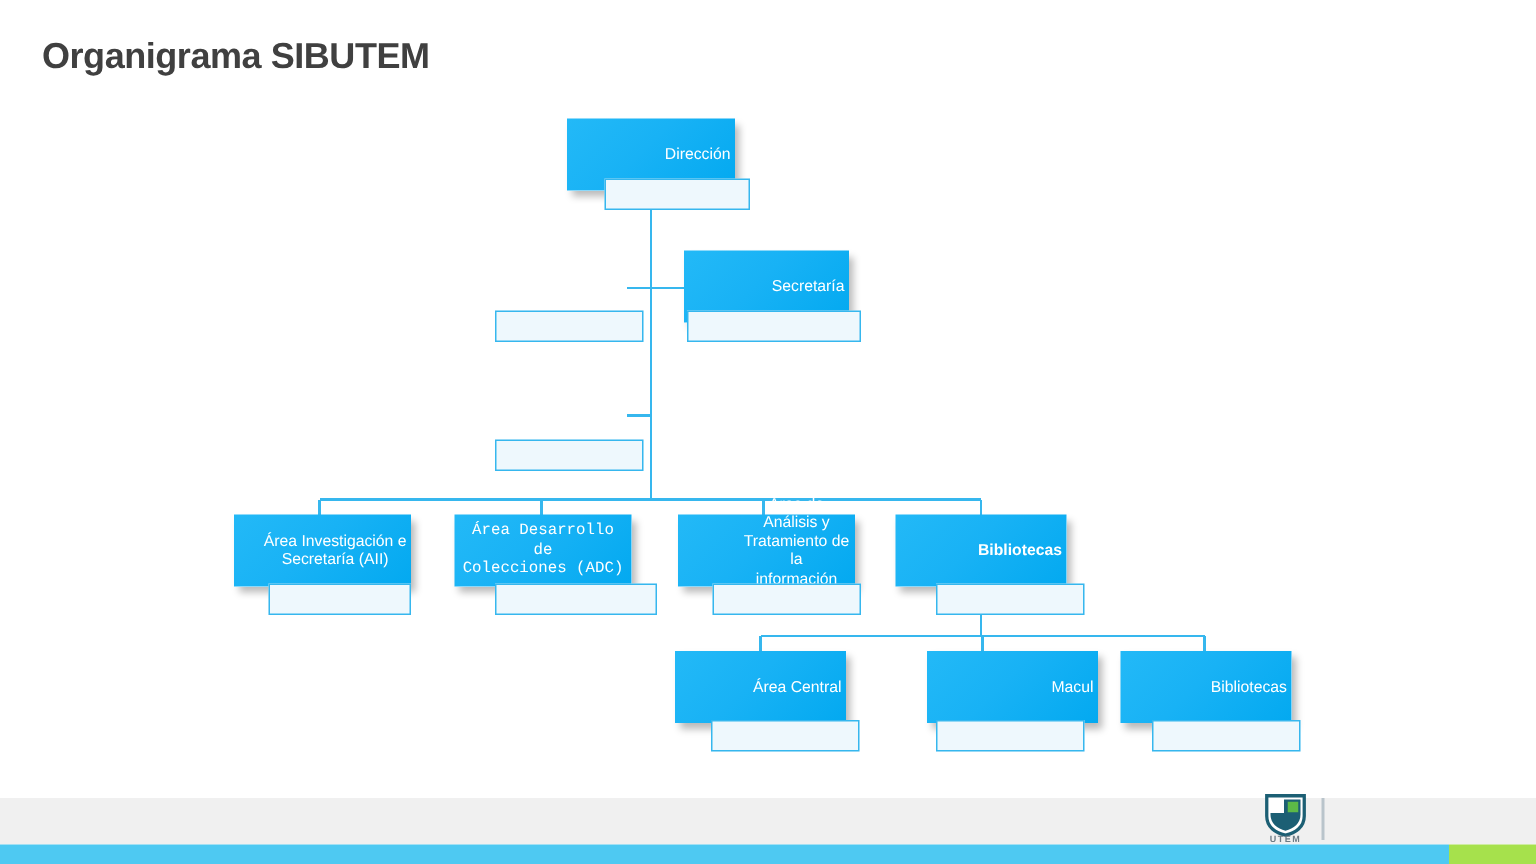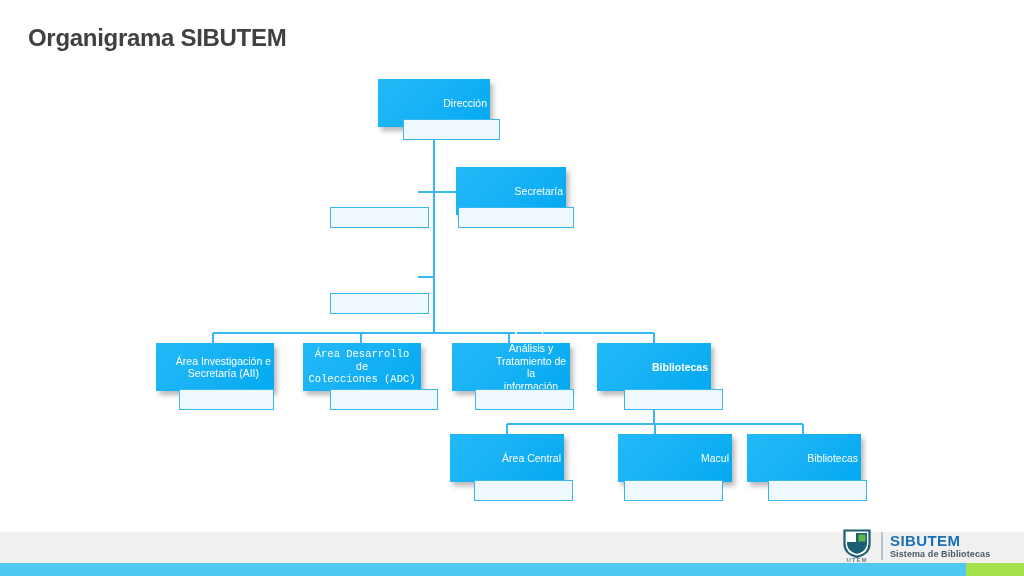--- a/index.html
+++ b/index.html
@@ -279,22 +279,18 @@
     <div id="shield-wrap">
       <svg id="shield-icon" width="28" height="29" viewBox="0 0 28 29">
         <path d="M1.5 1.5 H26.5 V15 C26.5 22.5 20.5 26.5 14 27.8 C7.5 26.5 1.5 22.5 1.5 15 Z" fill="#ffffff" stroke="#1c5f74" stroke-width="2.2"></path>
         <path d="M4 4 H13 V13 H4 Z" fill="#ffffff"></path>
         <path d="M13 4 H24 V14 C24 20 19.5 23.5 14 24.8 C8.5 23.5 4 20 4 14 V13 H13 Z" fill="#1c5f74"></path>
         <rect x="15.5" y="5.5" width="7" height="7" fill="#5cb947"></rect>
       </svg>
       <span id="utem-word">UTEM</span>
     </div>
     <div id="brand-divider"></div>
-    <div id="brand-text">
-      <span id="brand-name">SIBUTEM</span>
-      <span id="brand-tagline">Sistema de Bibliotecas</span>
-    </div>
   </div>
 
   <div id="footer-rule-blue"></div>
   <div id="footer-rule-green"></div>
 
 </div>
 
 </body></html>

